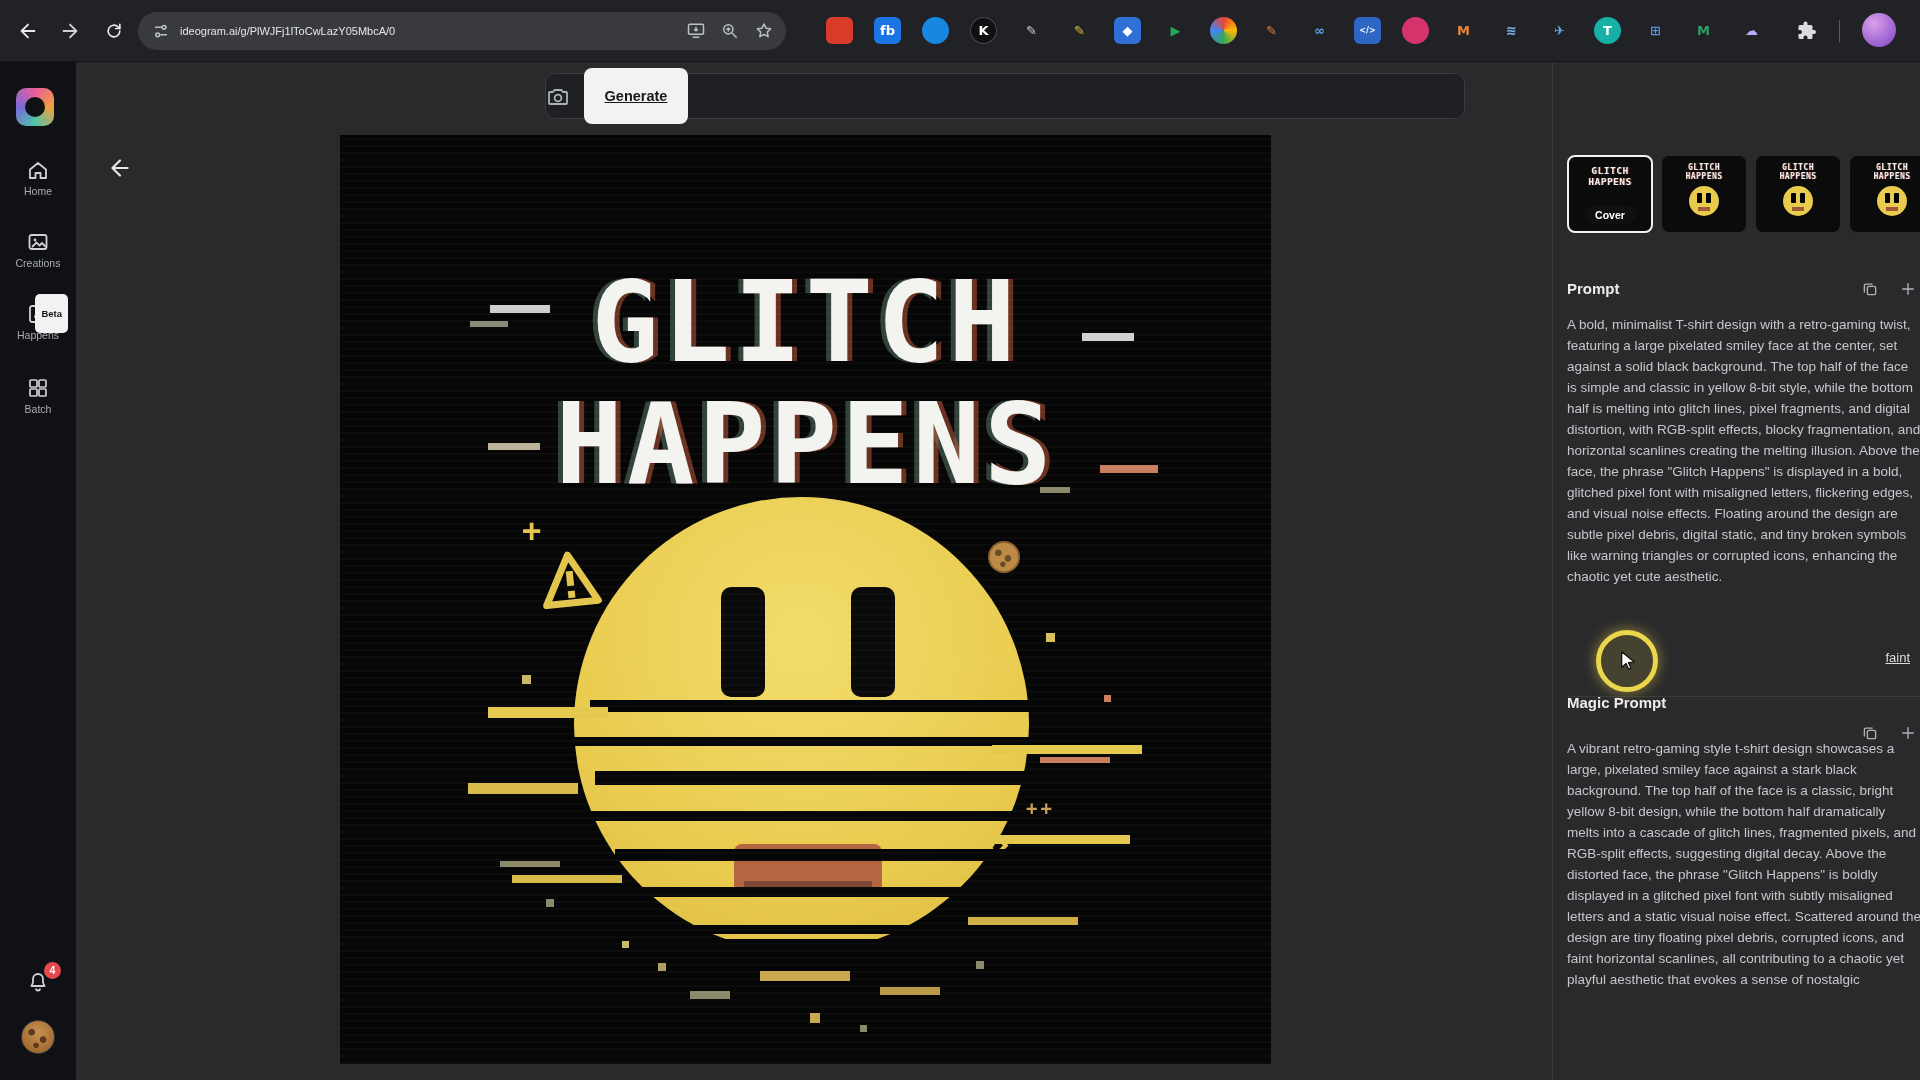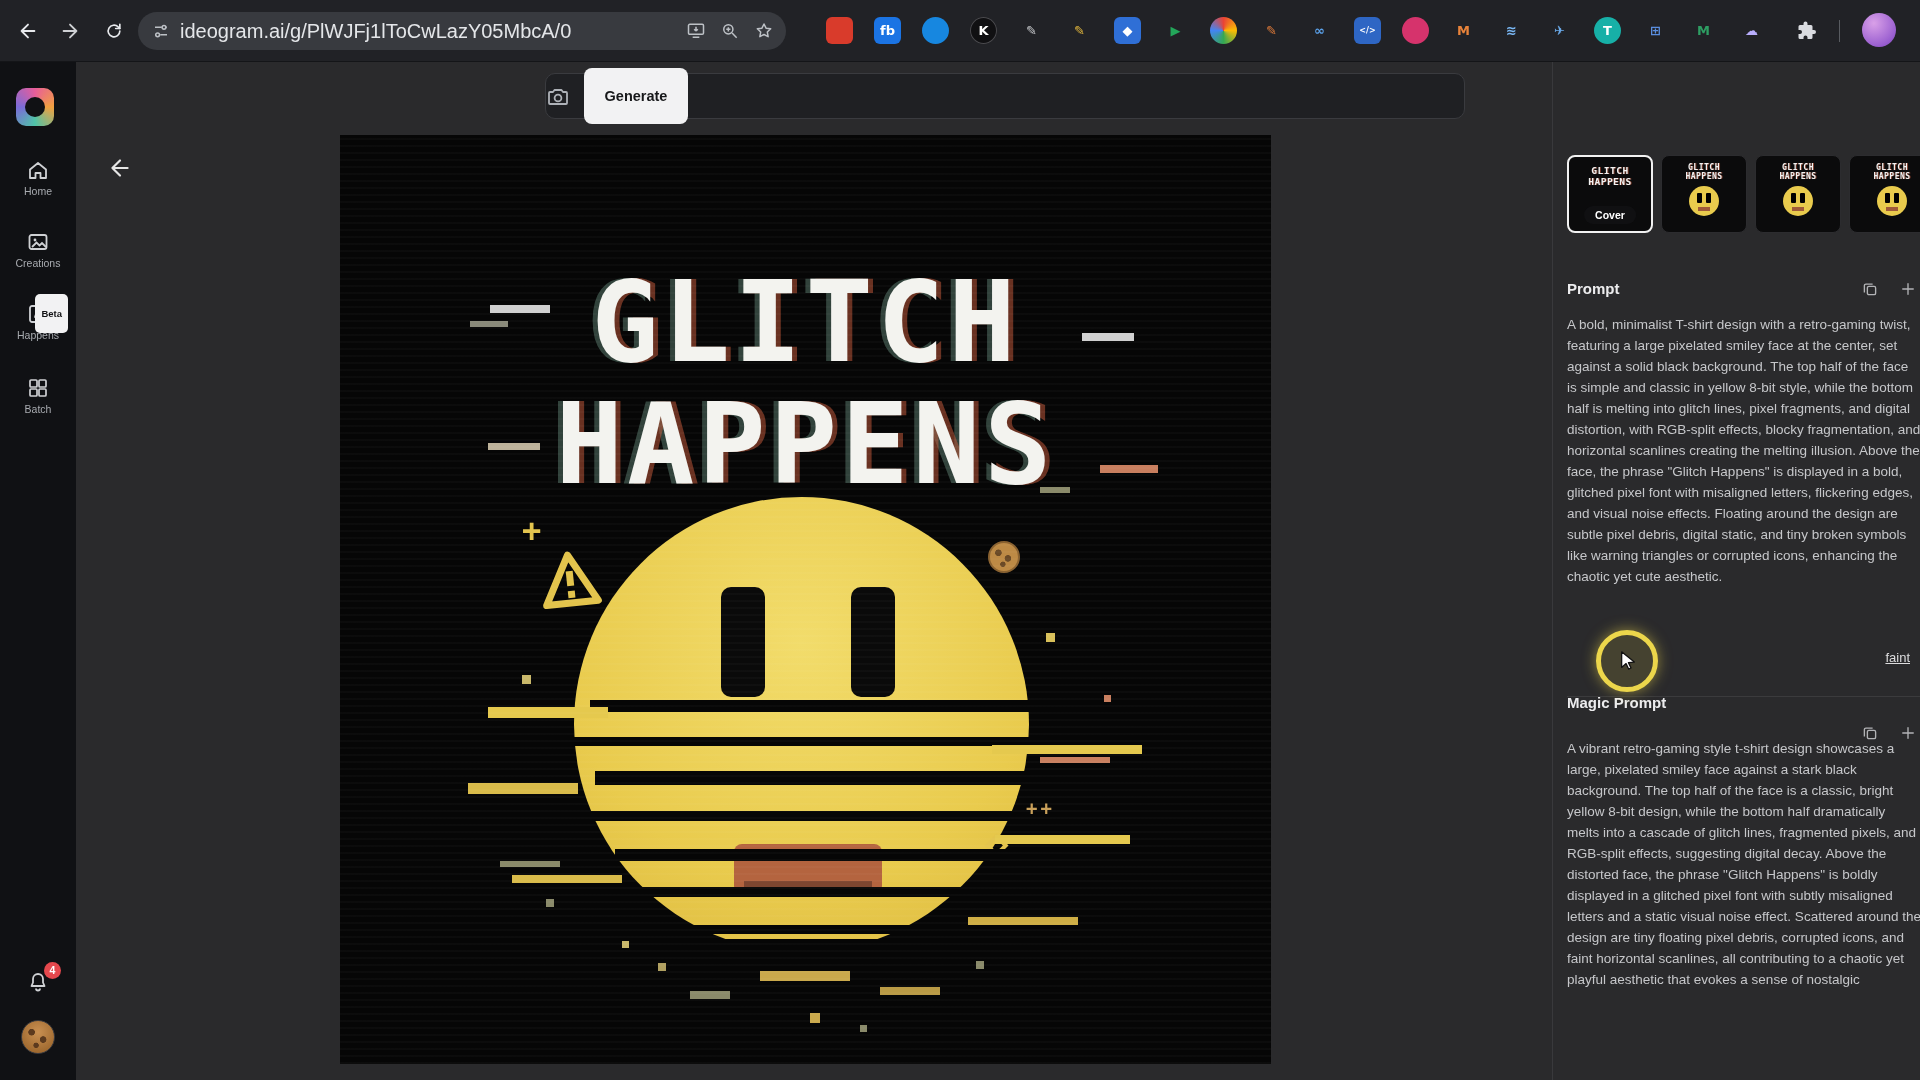--- a/index.html
+++ b/index.html
@@ -11,21 +11,21 @@
     color:#e6e6e8;
   }
 
   
   .chrome { position:absolute; left:0; top:0; width:1920px; height:62px;
             background:#212226; border-bottom:1px solid #141518; z-index:30; }
   .nav-btn { position:absolute; top:13px; width:36px; height:36px; border:0; background:transparent;
              border-radius:50%; display:flex; align-items:center; justify-content:center; cursor:pointer; }
   .urlbar { position:absolute; left:138px; top:12px; width:648px; height:38px; background:#383a3f;
             border-radius:19px; display:flex; align-items:center; padding:0 12px 0 14px; }
-  .url-text { margin-left:10px; font-size:20px; color:#e4e6e9; white-space:nowrap; overflow:hidden; flex:1; }
+  .url-text { margin-left:10px; font-size:11px; color:#e4e6e9; white-space:nowrap; overflow:hidden; flex:1; }
   .urlbar-icons { display:flex; gap:14px; align-items:center; margin-left:auto; }
   .ext-row { position:absolute; left:826px; top:17px; display:flex; gap:21px; align-items:center; }
   .ext-icon { width:27px; height:27px; border-radius:6px; display:flex; align-items:center; justify-content:center;
               font:700 13px "DejaVu Sans", sans-serif; color:#fff; flex:0 0 auto; cursor:pointer; }
   .ext-icon.circle { border-radius:50%; }
   .ext-icon.wheel { border-radius:50%; background:conic-gradient(#ea4335,#fbbc04,#34a853,#4285f4,#ea4335); }
   .chrome-sep { position:absolute; right:80px; top:20px; width:1px; height:22px; background:#585b60; }
   .puzzle-btn { position:absolute; right:98px; top:17px; width:27px; height:27px; border:0; background:transparent; cursor:pointer; }
   .profile-avatar { position:absolute; right:24px; top:13px; width:34px; height:34px; border-radius:50%;
                     background:radial-gradient(circle at 35% 30%, #d9a0e8, #9a5fd0 70%, #7b3fb8); cursor:pointer; }
@@ -53,21 +53,21 @@
   
   .back-btn { position:absolute; left:100px; top:148px; width:40px; height:40px; border:0; background:transparent;
               display:flex; align-items:center; justify-content:center; cursor:pointer; z-index:10; }
   .promptbar { position:absolute; left:545px; top:73px; width:920px; height:46px; background:#1f2023;
                border:1px solid #3a3b3f; border-radius:10px; display:flex; align-items:center; z-index:10; }
   .promptbar input { flex:1; background:transparent; border:0; outline:none; color:#e8e8ea;
                      font:400 15px "Liberation Sans",sans-serif; padding-left:16px; }
   .promptbar input::placeholder { color:#8d929a; }
   .camera-btn { width:26px; height:26px; border:0; background:transparent; margin-right:12px; cursor:pointer; }
   .generate-btn { width:104px; height:56px; margin-right:3px; background:#f2f2f3; color:#17181a; border:0;
-                  border-radius:8px; font:600 14.5px "Liberation Sans",sans-serif; cursor:pointer; }
+                  border-radius:8px; font:600 14.5px "Liberation Sans",sans-serif; cursor:pointer;text-decoration:underline; }
 
   
   .artwork { position:absolute; left:340px; top:135px; width:931px; height:929px; background:#060606;
              overflow:hidden; z-index:5; cursor:pointer; }
   .art-line { position:absolute; left:0; width:100%; text-align:center; line-height:1;
               font:700 112px "DejaVu Sans Mono", monospace; letter-spacing:4px; color:#f3f3ef;
               text-shadow:5px 0 0 rgba(203,92,60,.5), -5px 0 0 rgba(122,166,148,.38); z-index:2; }
   #art-line1 { top:122px; }
   #art-line2 { top:244px; }
   .face { position:absolute; left:234px; top:362px; width:455px; height:455px; border-radius:50%;

